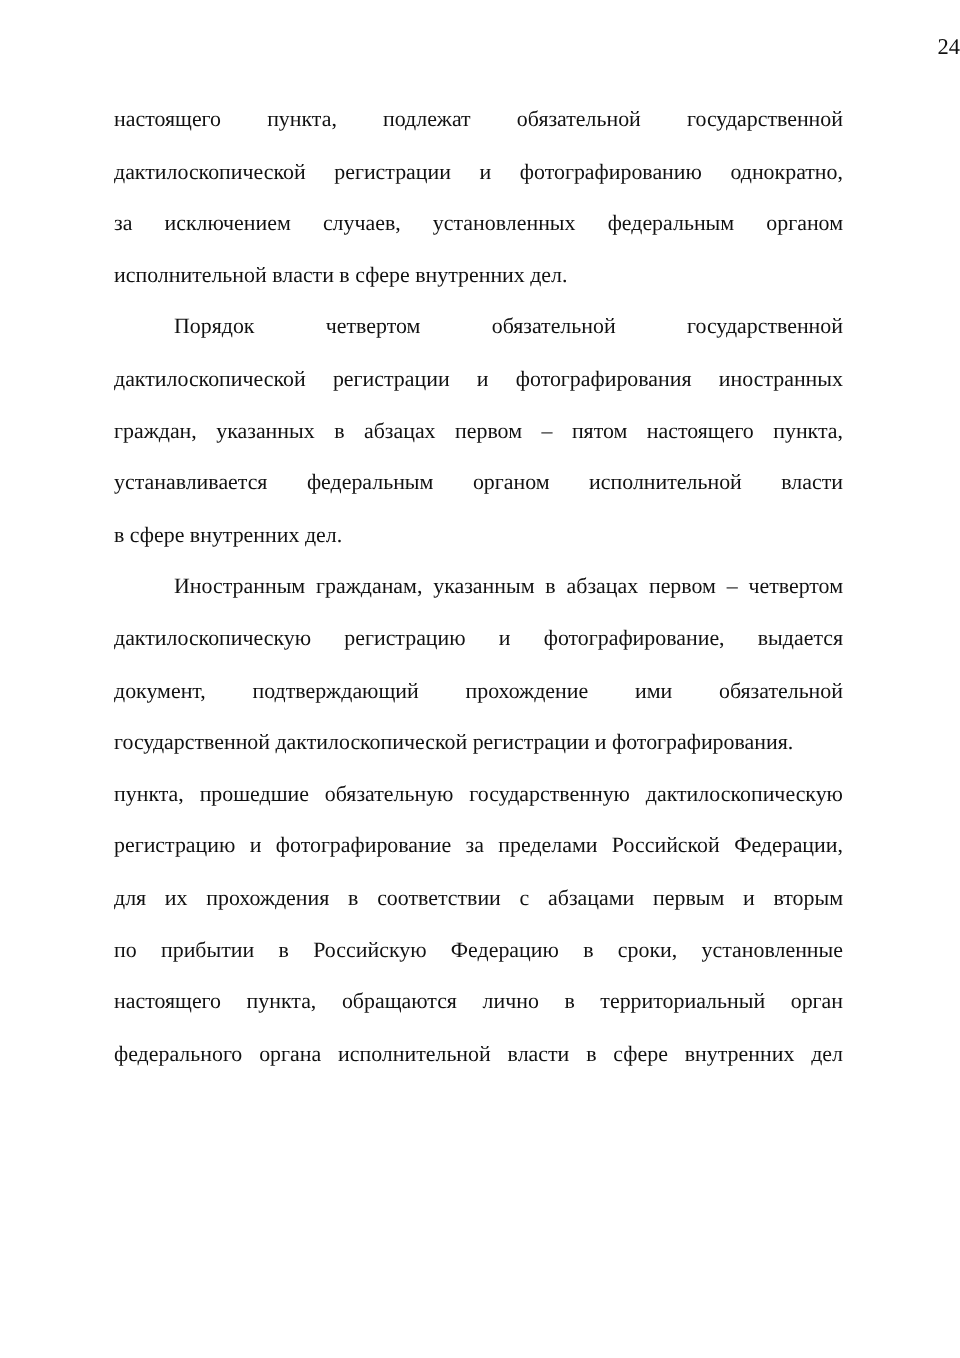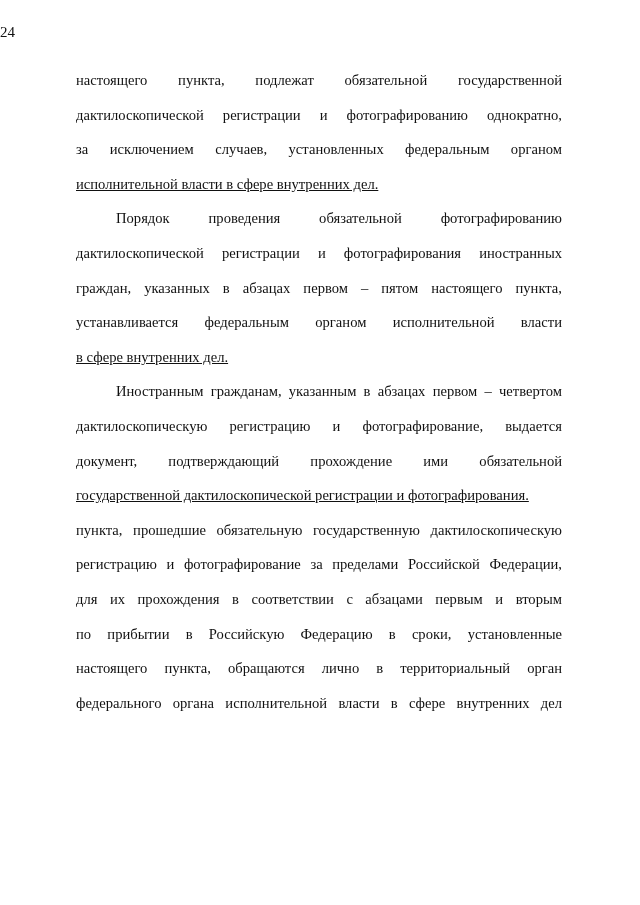--- a/index.html
+++ b/index.html
@@ -13,21 +13,21 @@
       position: relative;
       overflow: hidden;
       font-family: "Liberation Serif", "DejaVu Serif", serif;
       color: #111111;
     }
     .page-number {
       position: absolute;
       top: 22px;
       left: 0;
       width: 640px;
-      text-align: left;
+      text-align: right;
       font-size: 15px;
       line-height: 20px;
     }
     .body-text {
       position: absolute;
       top: 68px;
       left: 76px;
       width: 486px;
     }
     .line {
@@ -35,42 +35,41 @@
       font-size: 14.6px;
       height: 34.6px;
       line-height: 24px;
       text-align: justify;
       text-align-last: justify;
       white-space: nowrap;
       overflow: visible;
     }
     .line.last {
       text-align-last: left;
-      text-decoration: underline;
     }
     .line.indent {
       padding-left: 40px;
     }
   </style>
 </head>
 <body>
 
 <div class="page-number">24</div>
 
 <div class="body-text">
 
   <div>
     <span class="line">настоящего пункта, подлежат обязательной государственной</span>
     <span class="line">дактилоскопической регистрации и фотографированию однократно,</span>
     <span class="line">за исключением случаев, установленных федеральным органом</span>
     <span class="line last">исполнительной власти в сфере внутренних дел.</span>
   </div>
 
   <div>
-    <span class="line indent">Порядок проведения обязательной фотографированию</span>
+    <span class="line indent">Порядок четвертом обязательной государственной</span>
     <span class="line">дактилоскопической регистрации и фотографирования иностранных</span>
     <span class="line">граждан, указанных в абзацах первом – пятом настоящего пункта,</span>
     <span class="line">устанавливается федеральным органом исполнительной власти</span>
     <span class="line last">в сфере внутренних дел.</span>
   </div>
 
   <div>
     <span class="line indent">Иностранным гражданам, указанным в абзацах первом – четвертом</span>
     <span class="line">дактилоскопическую регистрацию и фотографирование, выдается</span>
     <span class="line">документ, подтверждающий прохождение ими обязательной</span>

